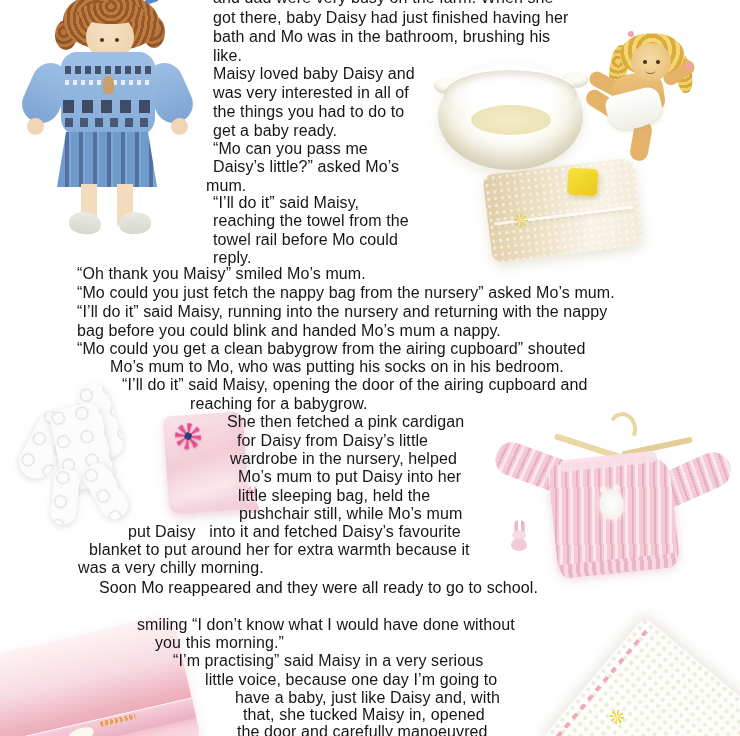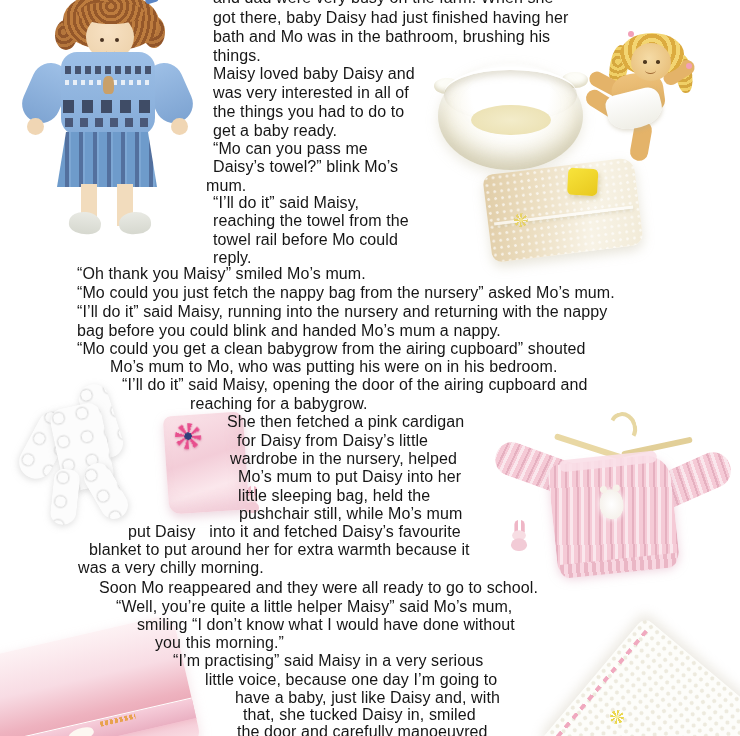--- a/index.html
+++ b/index.html
@@ -298,53 +298,52 @@
     <div class="abs br-sq">
       <div class="abs br-stitch"></div>
     </div>
     <div class="abs flower br-flower"></div>
   </div>
 
   <div class="text-layer">
       <div class="line" style="left: 213px; top: -12px;">and dad were very busy on the farm. When she</div>
       <div class="line" style="left: 213px; top: 8px;">got there, baby Daisy had just finished having her</div>
       <div class="line" style="left: 213px; top: 27px;">bath and Mo was in the bathroom, brushing his</div>
-      <div class="line" style="left: 213px; top: 46px;">things.</div>
+      <div class="line" style="left: 213px; top: 46px;">like.</div>
       <div class="line" style="left: 213px; top: 64px;">Maisy loved baby Daisy and</div>
       <div class="line" style="left: 213px; top: 83px; text-align: center;">was very interested in all of</div>
       <div class="line" style="left: 213px; top: 102px;">the things you had to do to</div>
       <div class="line" style="left: 213px; top: 121px;">get a baby ready.</div>
       <div class="line" style="left: 213px; top: 139px;">“Mo can you pass me</div>
-      <div class="line" style="left: 213px; top: 157px;">Daisy’s towel?” blink Mo’s</div>
+      <div class="line" style="left: 213px; top: 157px;">Daisy’s little?” asked Mo’s</div>
       <div class="line" style="left: 206px; top: 176px;">mum.</div>
       <div class="line" style="left: 213px; top: 193px;">“I’ll do it” said Maisy,</div>
       <div class="line" style="left: 213px; top: 211px;">reaching the towel from the</div>
       <div class="line" style="left: 213px; top: 230px;">towel rail before Mo could</div>
       <div class="line" style="left: 213px; top: 248px;">reply.</div>
       <div class="line" style="left: 77px; top: 264px;">“Oh thank you Maisy” smiled Mo’s mum.</div>
       <div class="line" style="left: 77px; top: 283px;">“Mo could you just fetch the nappy bag from the nursery” asked Mo’s mum.</div>
       <div class="line" style="left: 77px; top: 302px;">“I’ll do it” said Maisy, running into the nursery and returning with the nappy</div>
       <div class="line" style="left: 77px; top: 321px;">bag before you could blink and handed Mo’s mum a nappy.</div>
       <div class="line" style="left: 77px; top: 339px;">“Mo could you get a clean babygrow from the airing cupboard” shouted</div>
-      <div class="line" style="left: 110px; top: 357px;">Mo’s mum to Mo, who was putting his were on in his bedroom.</div>
+      <div class="line" style="left: 110px; top: 357px;">Mo’s mum to Mo, who was putting his socks on in his bedroom.</div>
       <div class="line" style="left: 122px; top: 375px;">“I’ll do it” said Maisy, opening the door of the airing cupboard and</div>
       <div class="line" style="left: 190px; top: 394px;">reaching for a babygrow.</div>
       <div class="line" style="left: 227px; top: 412px;">She then fetched a pink cardigan</div>
       <div class="line" style="left: 237px; top: 431px;">for Daisy from Daisy’s little</div>
       <div class="line" style="left: 230px; top: 449px;">wardrobe in the nursery, helped</div>
       <div class="line" style="left: 238px; top: 486px;">little sleeping bag, held the</div>
       <div class="line" style="left: 238px; top: 467px;">Mo’s mum to put Daisy into her</div>
       <div class="line" style="left: 239px; top: 504px;">pushchair still, while Mo’s mum</div>
       <div class="line" style="left: 128px; top: 522px;">put Daisy   into it and fetched Daisy’s favourite</div>
       <div class="line" style="left: 89px; top: 540px;">blanket to put around her for extra warmth because it</div>
       <div class="line" style="left: 78px; top: 558px;">was a very chilly morning.</div>
       <div class="line" style="left: 99px; top: 578px;">Soon Mo reappeared and they were all ready to go to school.</div>
-      <div class="line" style="left: 116px; top: 597px;">“Well, you’re quite a little helper Maisy” said Mo’s mum,</div>
       <div class="line" style="left: 137px; top: 615px;">smiling “I don’t know what I would have done without</div>
       <div class="line" style="left: 155px; top: 633px;">you this morning.”</div>
       <div class="line" style="left: 173px; top: 651px;">“I’m practising” said Maisy in a very serious</div>
       <div class="line" style="left: 205px; top: 670px;">little voice, because one day I’m going to</div>
       <div class="line" style="left: 235px; top: 688px;">have a baby, just like Daisy and, with</div>
-      <div class="line" style="left: 243px; top: 705px;">that, she tucked Daisy in, smiled</div>
+      <div class="line" style="left: 243px; top: 705px;">that, she tucked Maisy in, opened</div>
       <div class="line" style="left: 237px; top: 722px;">the door and carefully manoeuvred</div>
     </div>
 
 </div>
 
 </body></html>

